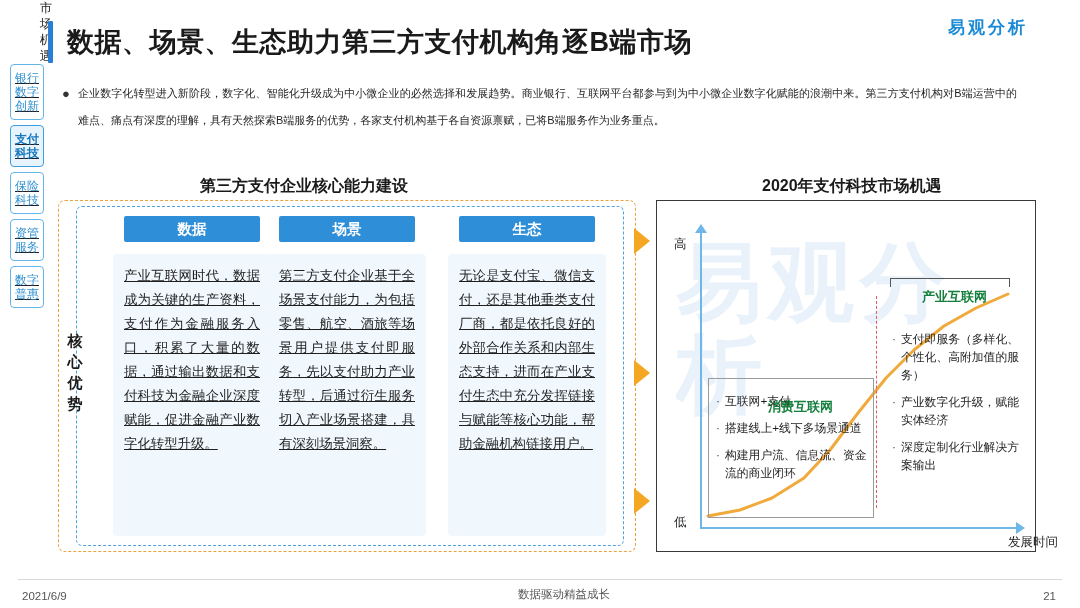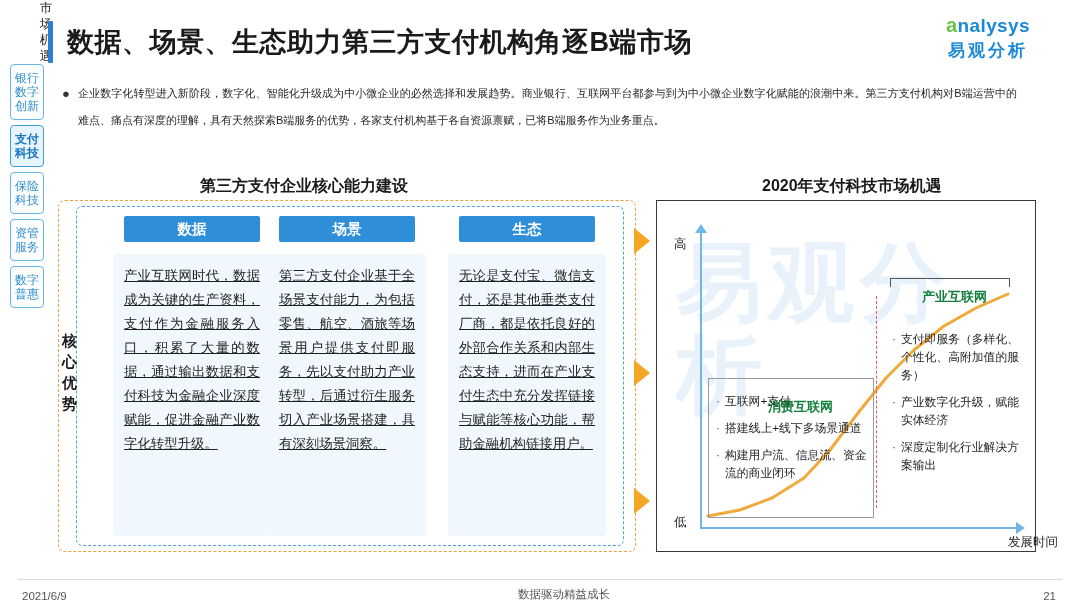--- a/index.html
+++ b/index.html
@@ -29,21 +29,21 @@
   #logo-word{
     font-size:19px;color:#1b8ad6;font-weight:bold;letter-spacing:.4px;
   }
   #logo-word .leaf{color:#6cc04a;font-size:20px;}
   #logo-cn{
     font-size:17px;color:#1b8ad6;font-weight:bold;margin-top:2px;letter-spacing:3px;
   }
   
   #sidebar{
     position:absolute;left:10px;top:64px;width:18px;
-    display:flex;flex-direction:column;gap:5px;
+    display:flex;flex-direction:column;gap:5px;text-decoration:underline;
   }
   .side-item{
     width:34px;border:1px solid #64b5e8;border-radius:4px;
     background:#ffffff;color:#2f8fd0;
     font-size:12px;line-height:14px;text-align:center;
     padding:6px 2px;box-sizing:border-box;
   }
   .side-item.active{
     background:#e8f4fd;border-color:#3f9ede;color:#1677bd;font-weight:bold;
   }
@@ -71,21 +71,21 @@
     background:#fff;
   }
   #inner-blue{
     position:absolute;left:76px;top:206px;width:548px;height:340px;
     border:1px dashed #4aa3e0;border-radius:6px;box-sizing:border-box;
     background:#fff;
   }
   
   #core-adv{
     position:absolute;left:62px;top:330px;width:26px;
-    font-size:15px;font-weight:bold;color:#1a1a1a;line-height:21px;
+    font-size:15px;font-weight:bold;color:#1a1a1a;line-height:21px;text-align:center;
   }
   
   .col{
     position:absolute;top:216px;width:158px;height:320px;
   }
   #col1{left:88px;padding-left:25px;}
   #col2{left:268px;}
   #col3{left:448px;}
   .col-head{
     width:136px;height:26px;margin:0 auto;background:#2e8fd8;color:#fff;
@@ -181,21 +181,20 @@
 </style>
 </head>
 <body>
 
 <div id="title-bar">
   <div id="title-accent"></div>
   <div id="title-text">数据、场景、生态助力第三方支付机构角逐B端市场</div>
 </div>
 
 <div id="logo">
-  <div id="logo-word"><span class="leaf">a</span><span>nalysys</span></div>
   <div id="logo-cn">易观分析</div>
 </div>
 
 <div id="sidebar">
   <div class="side-item">银行数字创新</div>
   <div class="side-item active">支付科技</div>
   <div class="side-item">保险科技</div>
   <div class="side-item">资管服务</div>
   <div class="side-item">数字普惠</div>
 </div>

